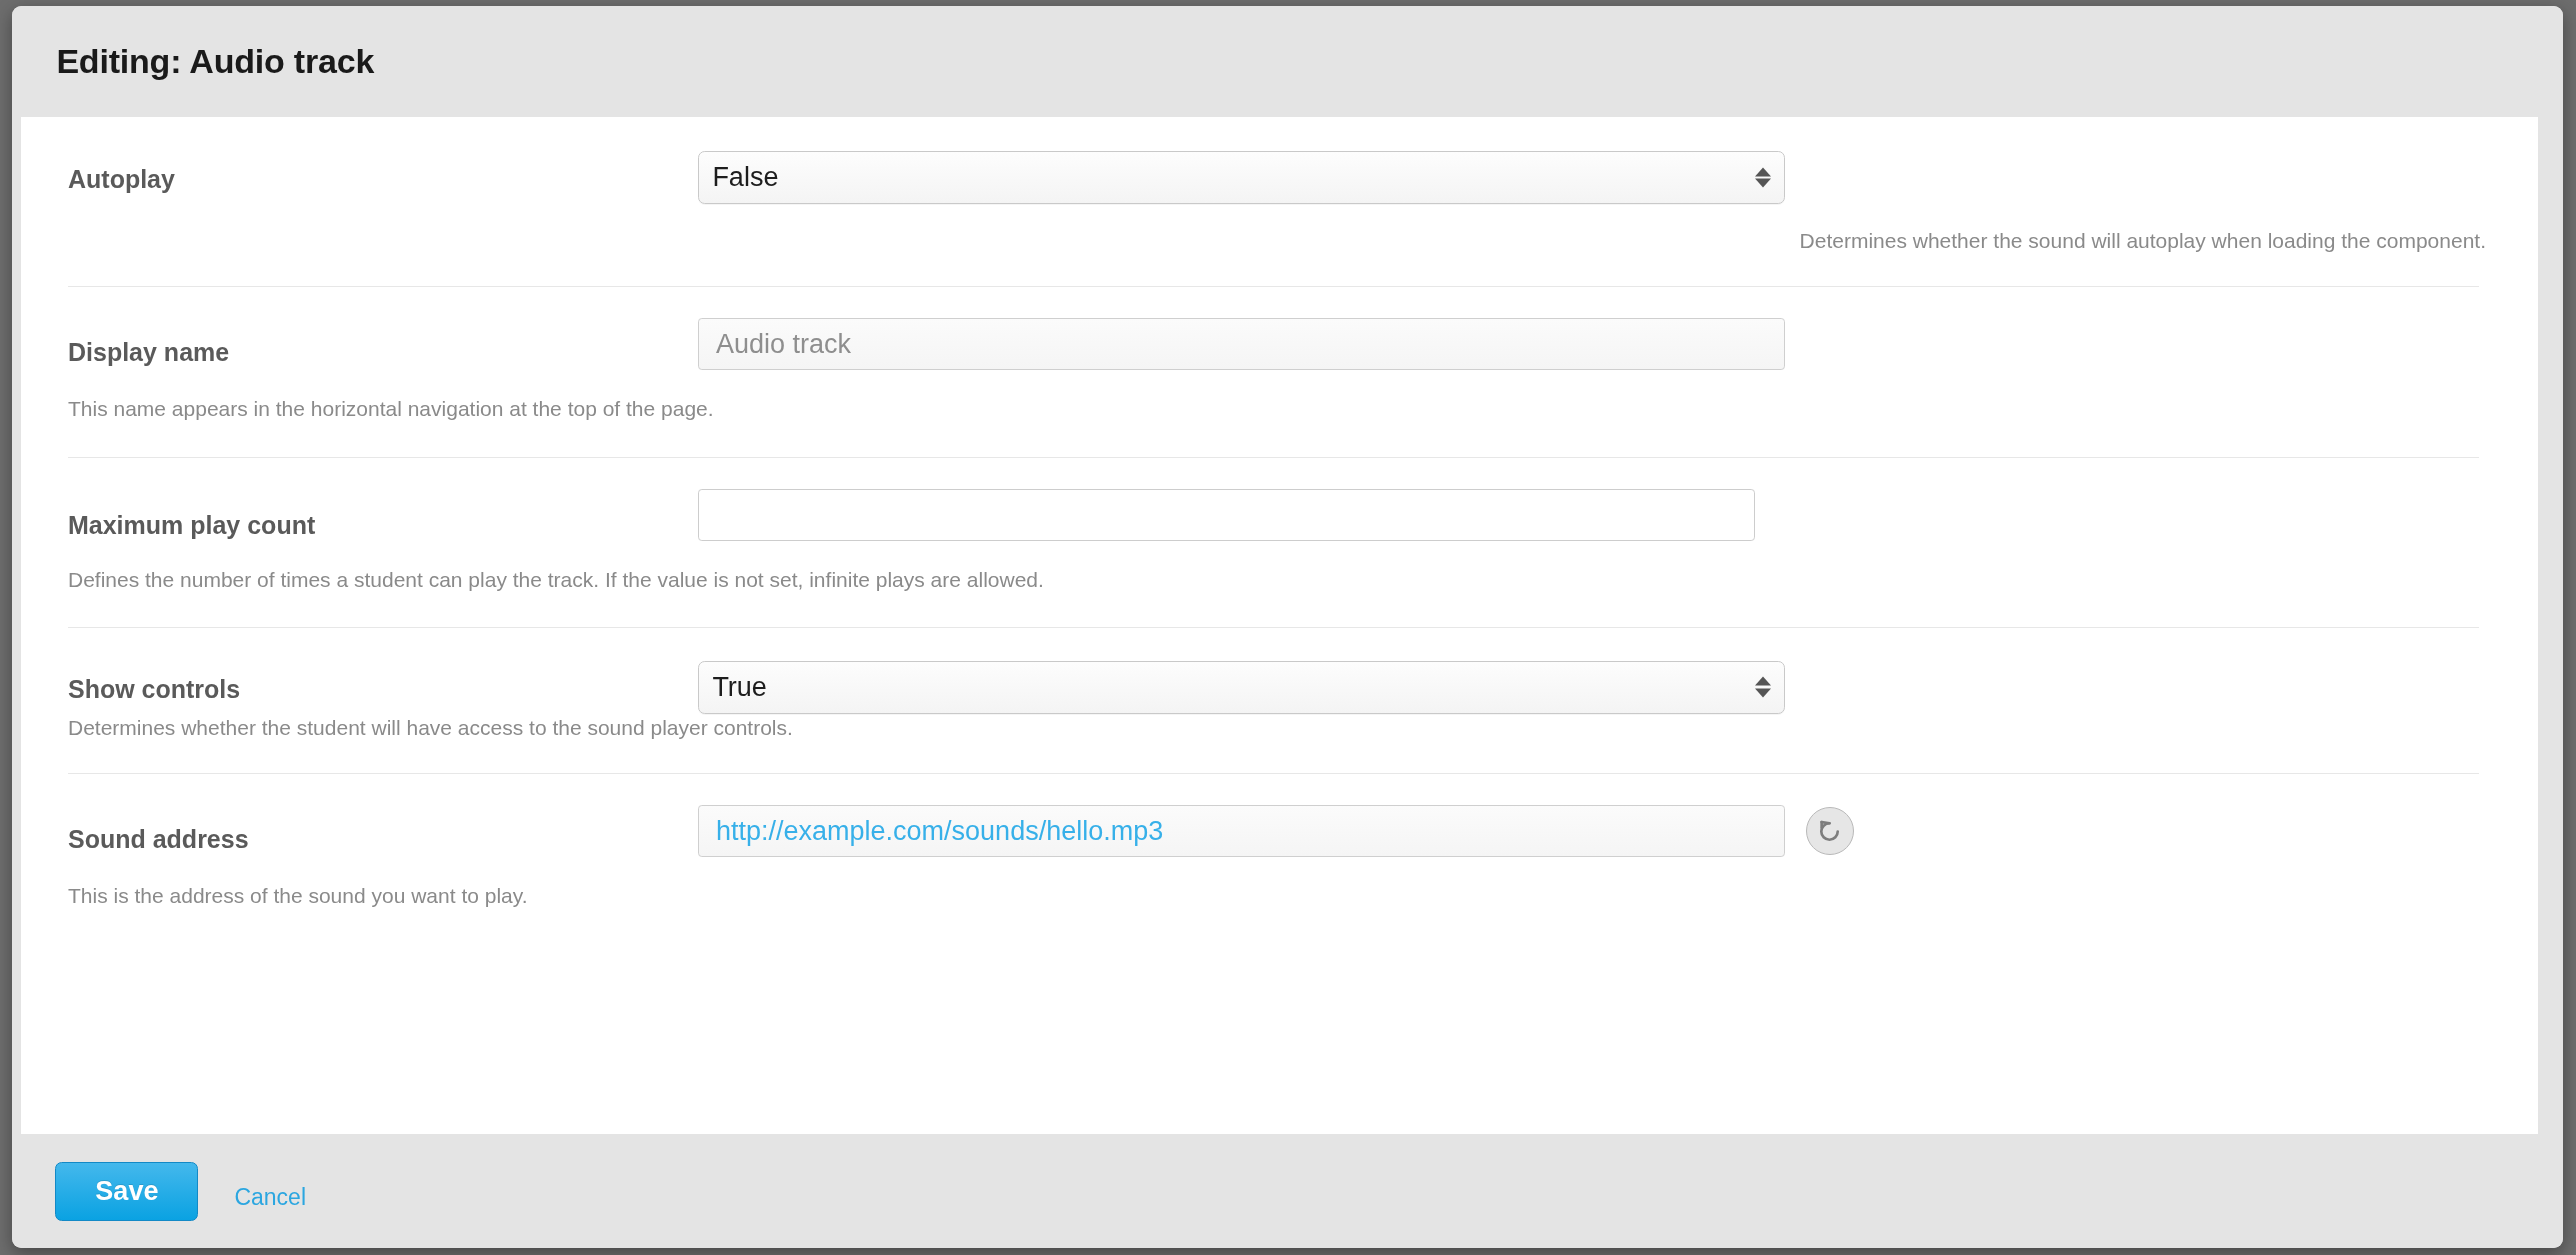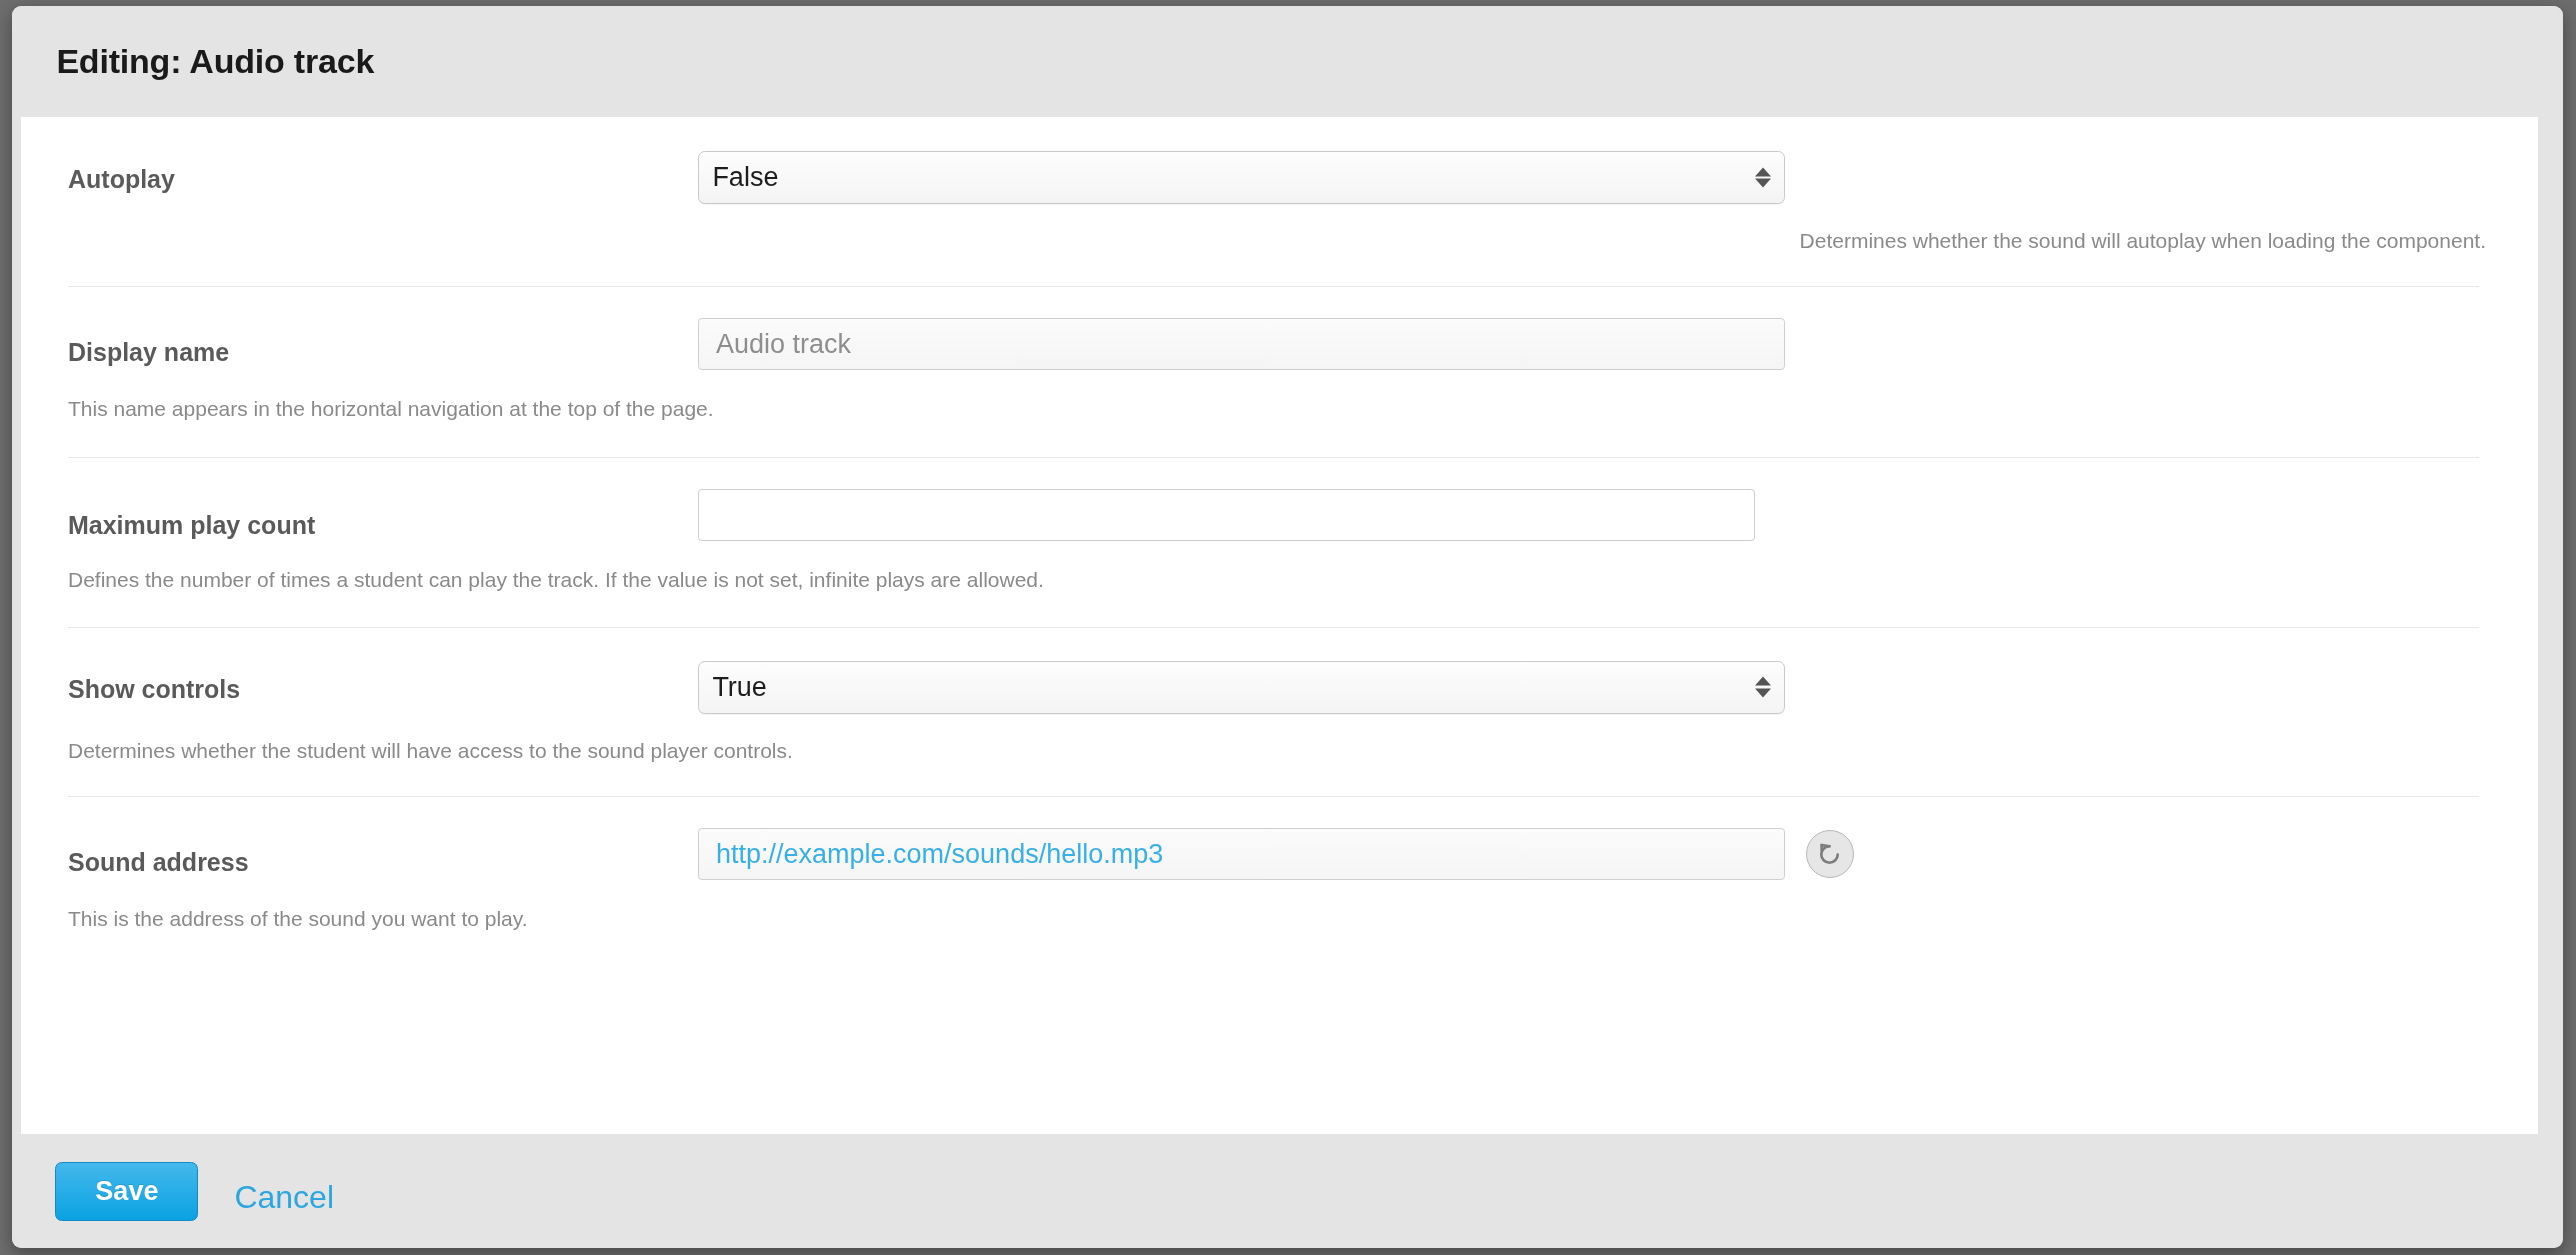--- a/index.html
+++ b/index.html
@@ -205,21 +205,21 @@
     font-size: 27px;
     font-weight: bold;
     display: flex;
     align-items: center;
     justify-content: center;
     box-sizing: border-box;
     padding: 0 25px;
     text-shadow: 0 -1px 0 rgba(0,0,0,0.12);
   }
   .btn-cancel {
-    font-size: 32px;
+    font-size: 23px;
     color: #2ba6e0;
     margin-top: 13px;
   }
 </style>
 </head>
 <body>
 
 <div class="modal">
 
   <div class="modal-header">
@@ -274,21 +274,21 @@
           <div class="field-control">
             <div class="sel">
               <span class="sel-value">True</span>
               <span class="sel-arrows">
                 <span class="tri-up"></span>
                 <span class="tri-down"></span>
               </span>
             </div>
           </div>
         </div>
-        <div class="field-help" style="margin-top:23px;">Determines whether the student will have access to the sound player controls.</div>
+        <div class="field-help" style="">Determines whether the student will have access to the sound player controls.</div>
       </div>
 
       <div class="field-row" style="padding-top:32px;padding-bottom:34px;">
         <div class="row-divider"></div>
         <div class="field-main">
           <div class="field-label" style="padding-top:19px;">Sound address</div>
           <div class="field-control">
             <div class="txt link-value">http://example.com/sounds/hello.mp3</div>
             <div class="reset-btn">
               <svg width="29" height="29" viewBox="0 0 24 24" fill="none" stroke="#7d7d7d" stroke-width="2.2" stroke-linecap="round" stroke-linejoin="round">

